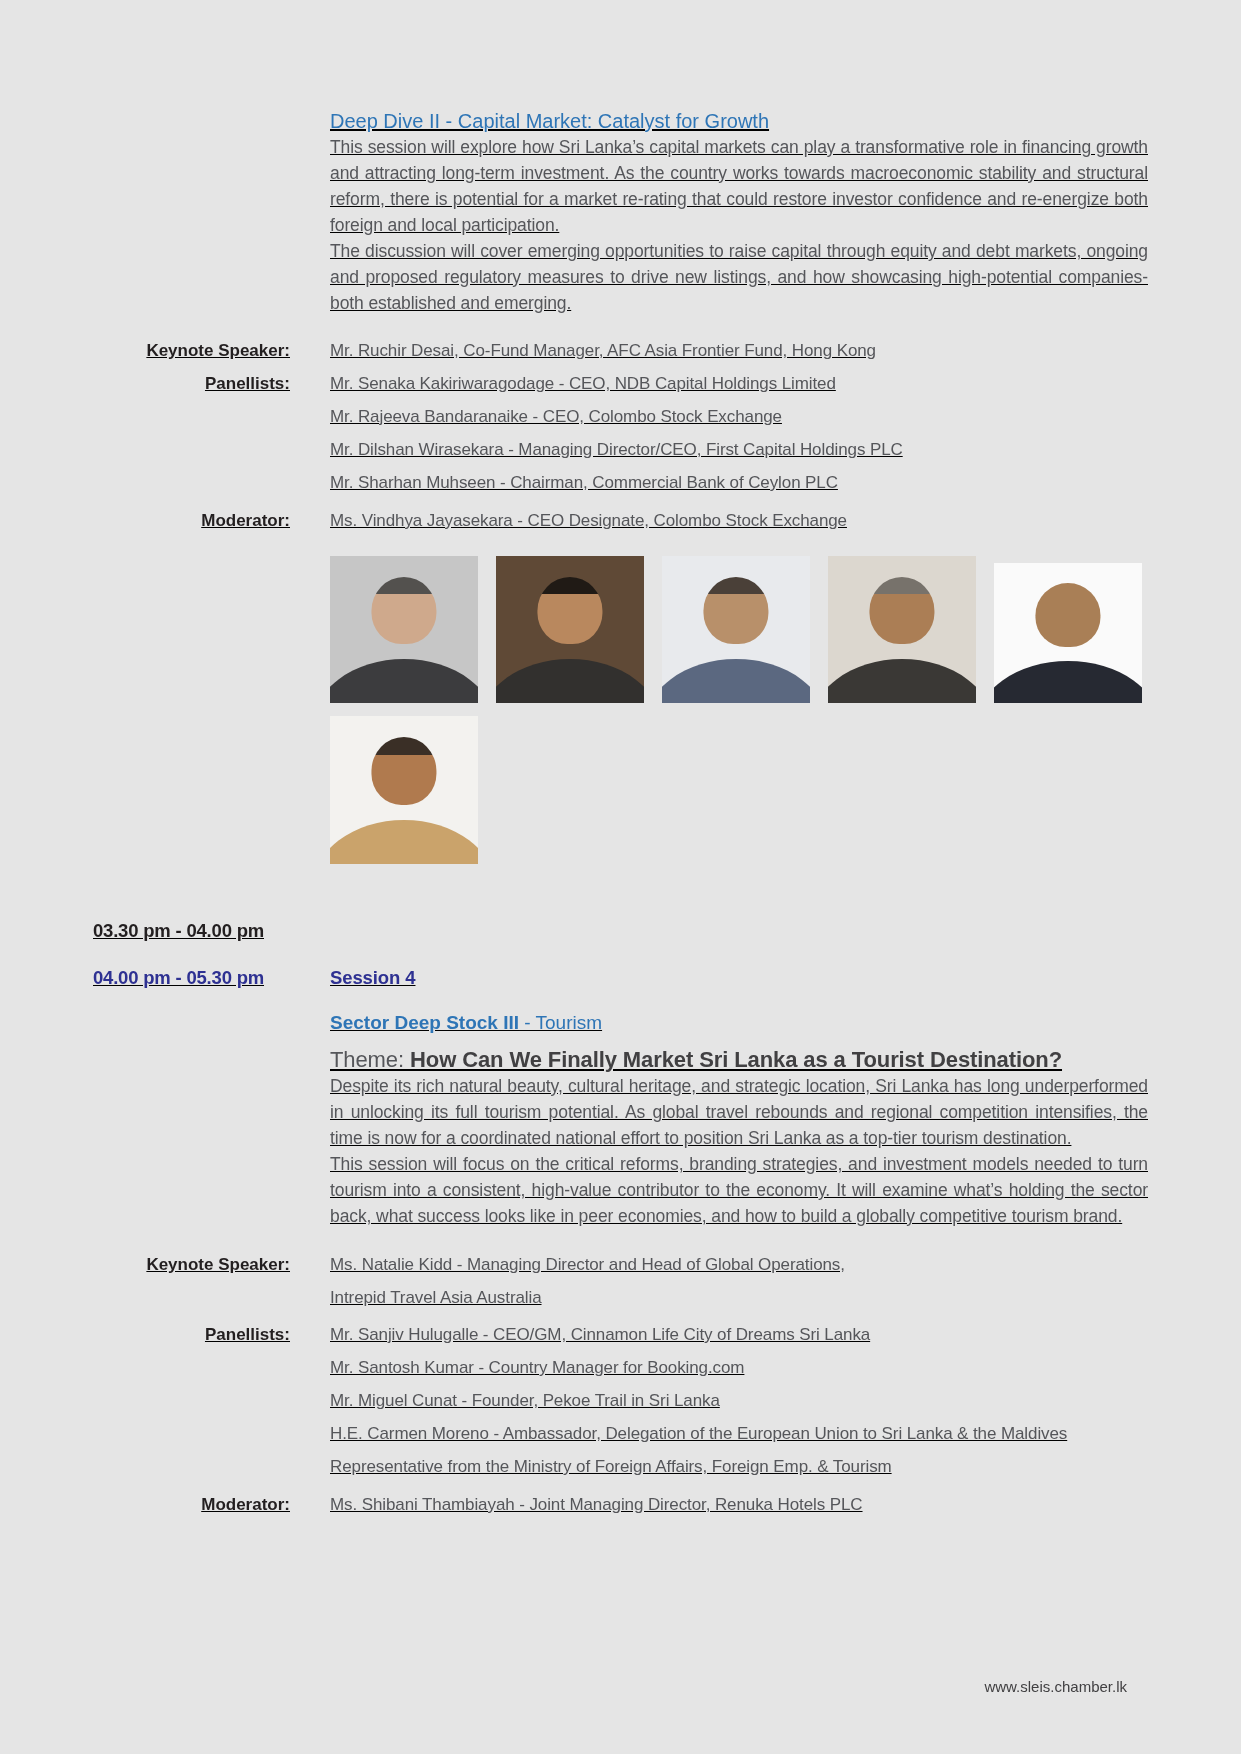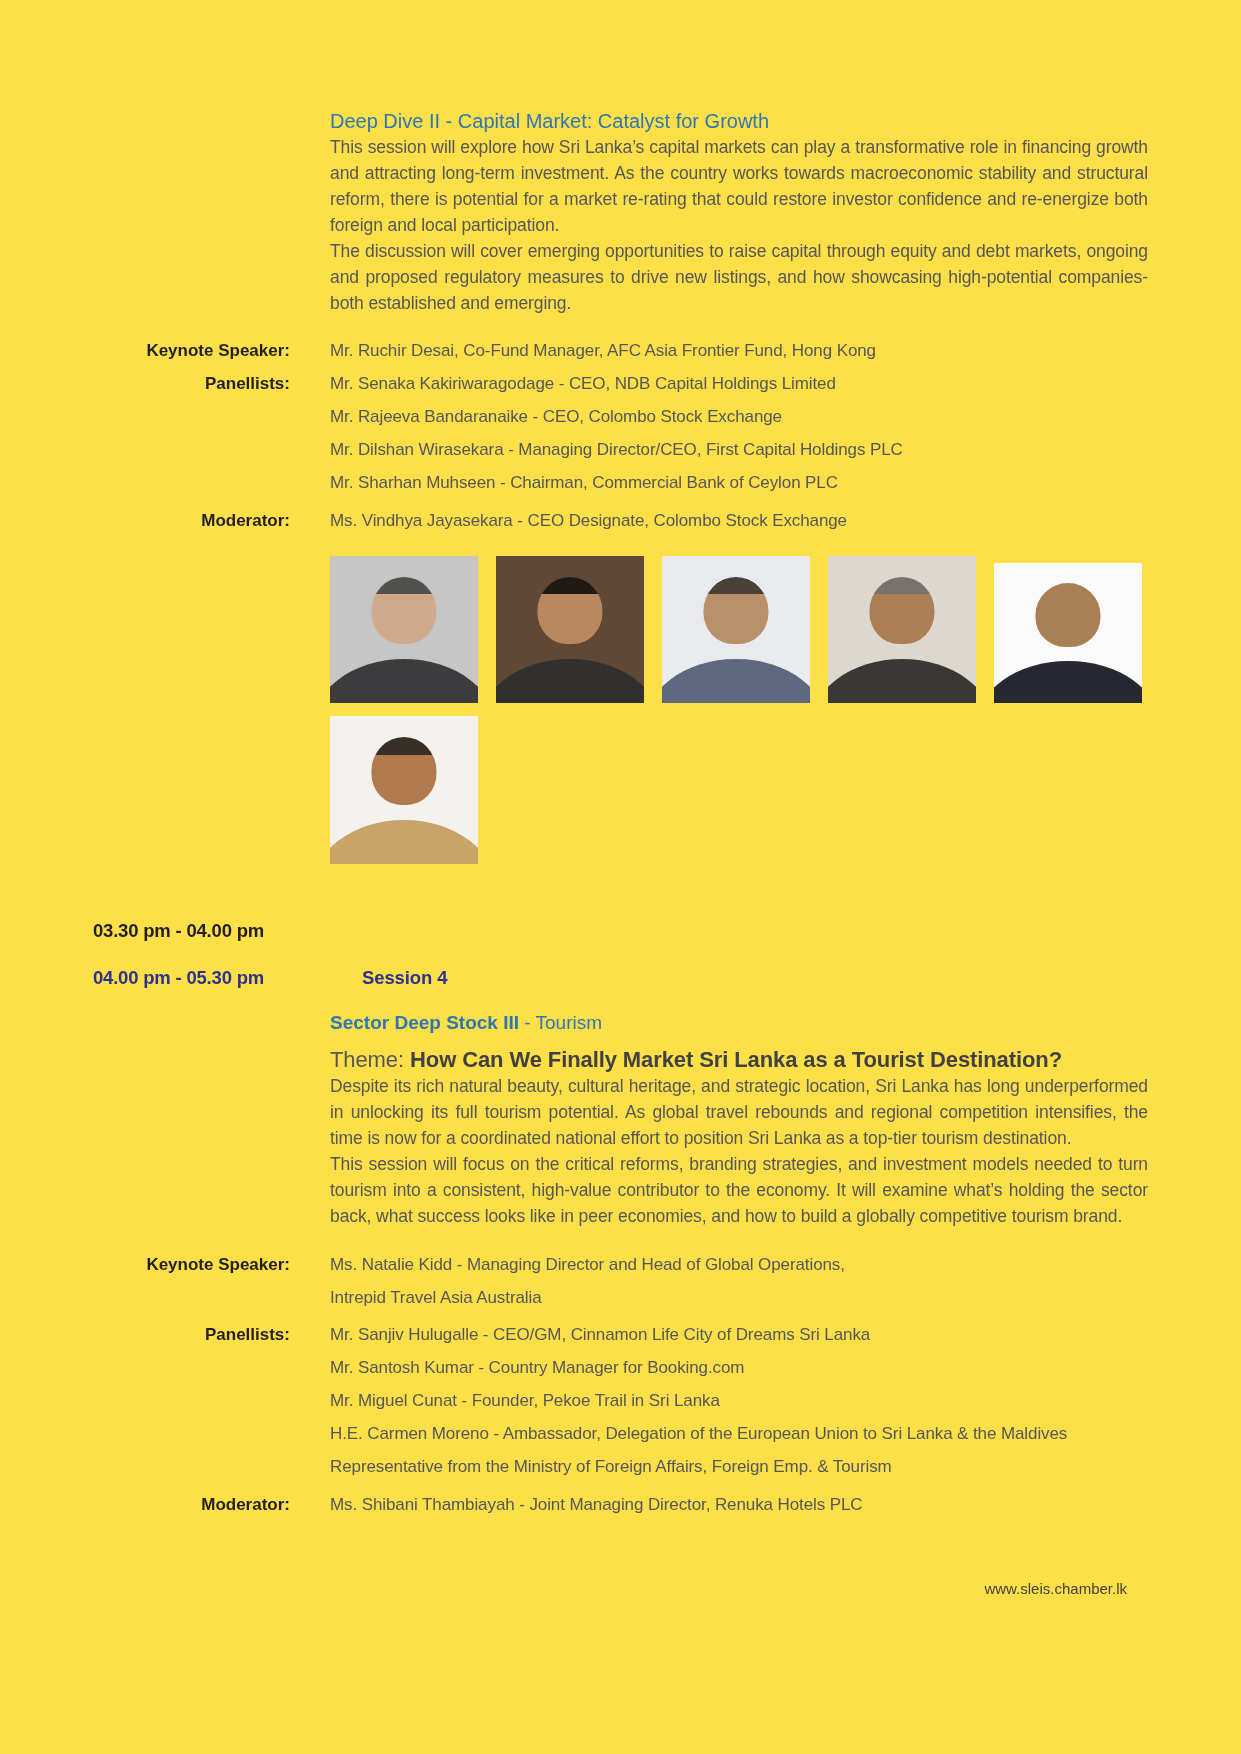--- a/index.html
+++ b/index.html
@@ -6,25 +6,26 @@
   :root{
     --heading-blue:#2E75B6;
     --navy:#2E3192;
     --body-text:#55565A;
     --label-black:#231F20;
   }
   .page{
     position:relative;
     width:1241px;
     height:1754px;
-    background:#fde047;
+    background:#e5e5e5;
     font-family:"Liberation Sans","DejaVu Sans",sans-serif;
     box-sizing:border-box;
     padding:108px 93px 0 93px;
     overflow:hidden;
+    text-decoration:underline;
   }
   .section-title{
     font-size:20px;line-height:26px;font-weight:400;
     color:var(--heading-blue);
     margin:0 0 0 237px;width:818px;
   }
   p.body-text{
     font-size:17.5px;line-height:26px;letter-spacing:-0.1px;
     color:var(--body-text);
     text-align:justify;
@@ -41,21 +42,21 @@
     color:var(--label-black);
   }
   .col-label.time{
     text-align:left;padding-right:0;font-size:18.5px;letter-spacing:-0.2px;
   }
   .col-content{
     width:818px;font-size:17px;line-height:26px;color:var(--body-text);
     letter-spacing:-0.1px;
   }
   .col-content.bold-dark{font-weight:bold;color:var(--label-black);font-size:18.5px;}
-  .navy, .navy *{color:var(--navy) !important;gap:32px;}
+  .navy, .navy *{color:var(--navy) !important;}
   .sector-heading{
     margin-left:237px;width:818px;
     font-size:19px;line-height:26px;font-weight:bold;color:var(--heading-blue);
   }
   .sector-heading .sector-rest{font-weight:400;}
   .theme-line{
     margin-left:237px;width:818px;
     font-size:22px;line-height:26px;color:var(--body-text);letter-spacing:-0.1px;
   }
   .theme-line strong{color:#414042;}
@@ -68,21 +69,21 @@
     content:"";position:absolute;left:50%;top:14%;width:44%;height:46%;
     transform:translateX(-50%);border-radius:50% 50% 46% 46%;
     background:linear-gradient(to bottom,var(--hair,#333) 0 26%,var(--skin,#c99) 26%);
   }
   .photo::after{ 
     content:"";position:absolute;left:-12%;bottom:-22%;width:124%;height:52%;
     border-radius:50% 50% 0 0 / 90% 90% 0 0;
     background:var(--suit,#333);
   }
   .footer{
-    position:absolute;right:114px;top:1580px;
+    position:absolute;right:114px;top:1678px;
     font-size:15px;line-height:18px;color:#414042;letter-spacing:0;margin-left:19px;
   }
 </style>
 </head>
 <body>
 
 <div class="page">
 
   <h1 class="section-title">Deep Dive II -  Capital Market: Catalyst for Growth</h1>
 

